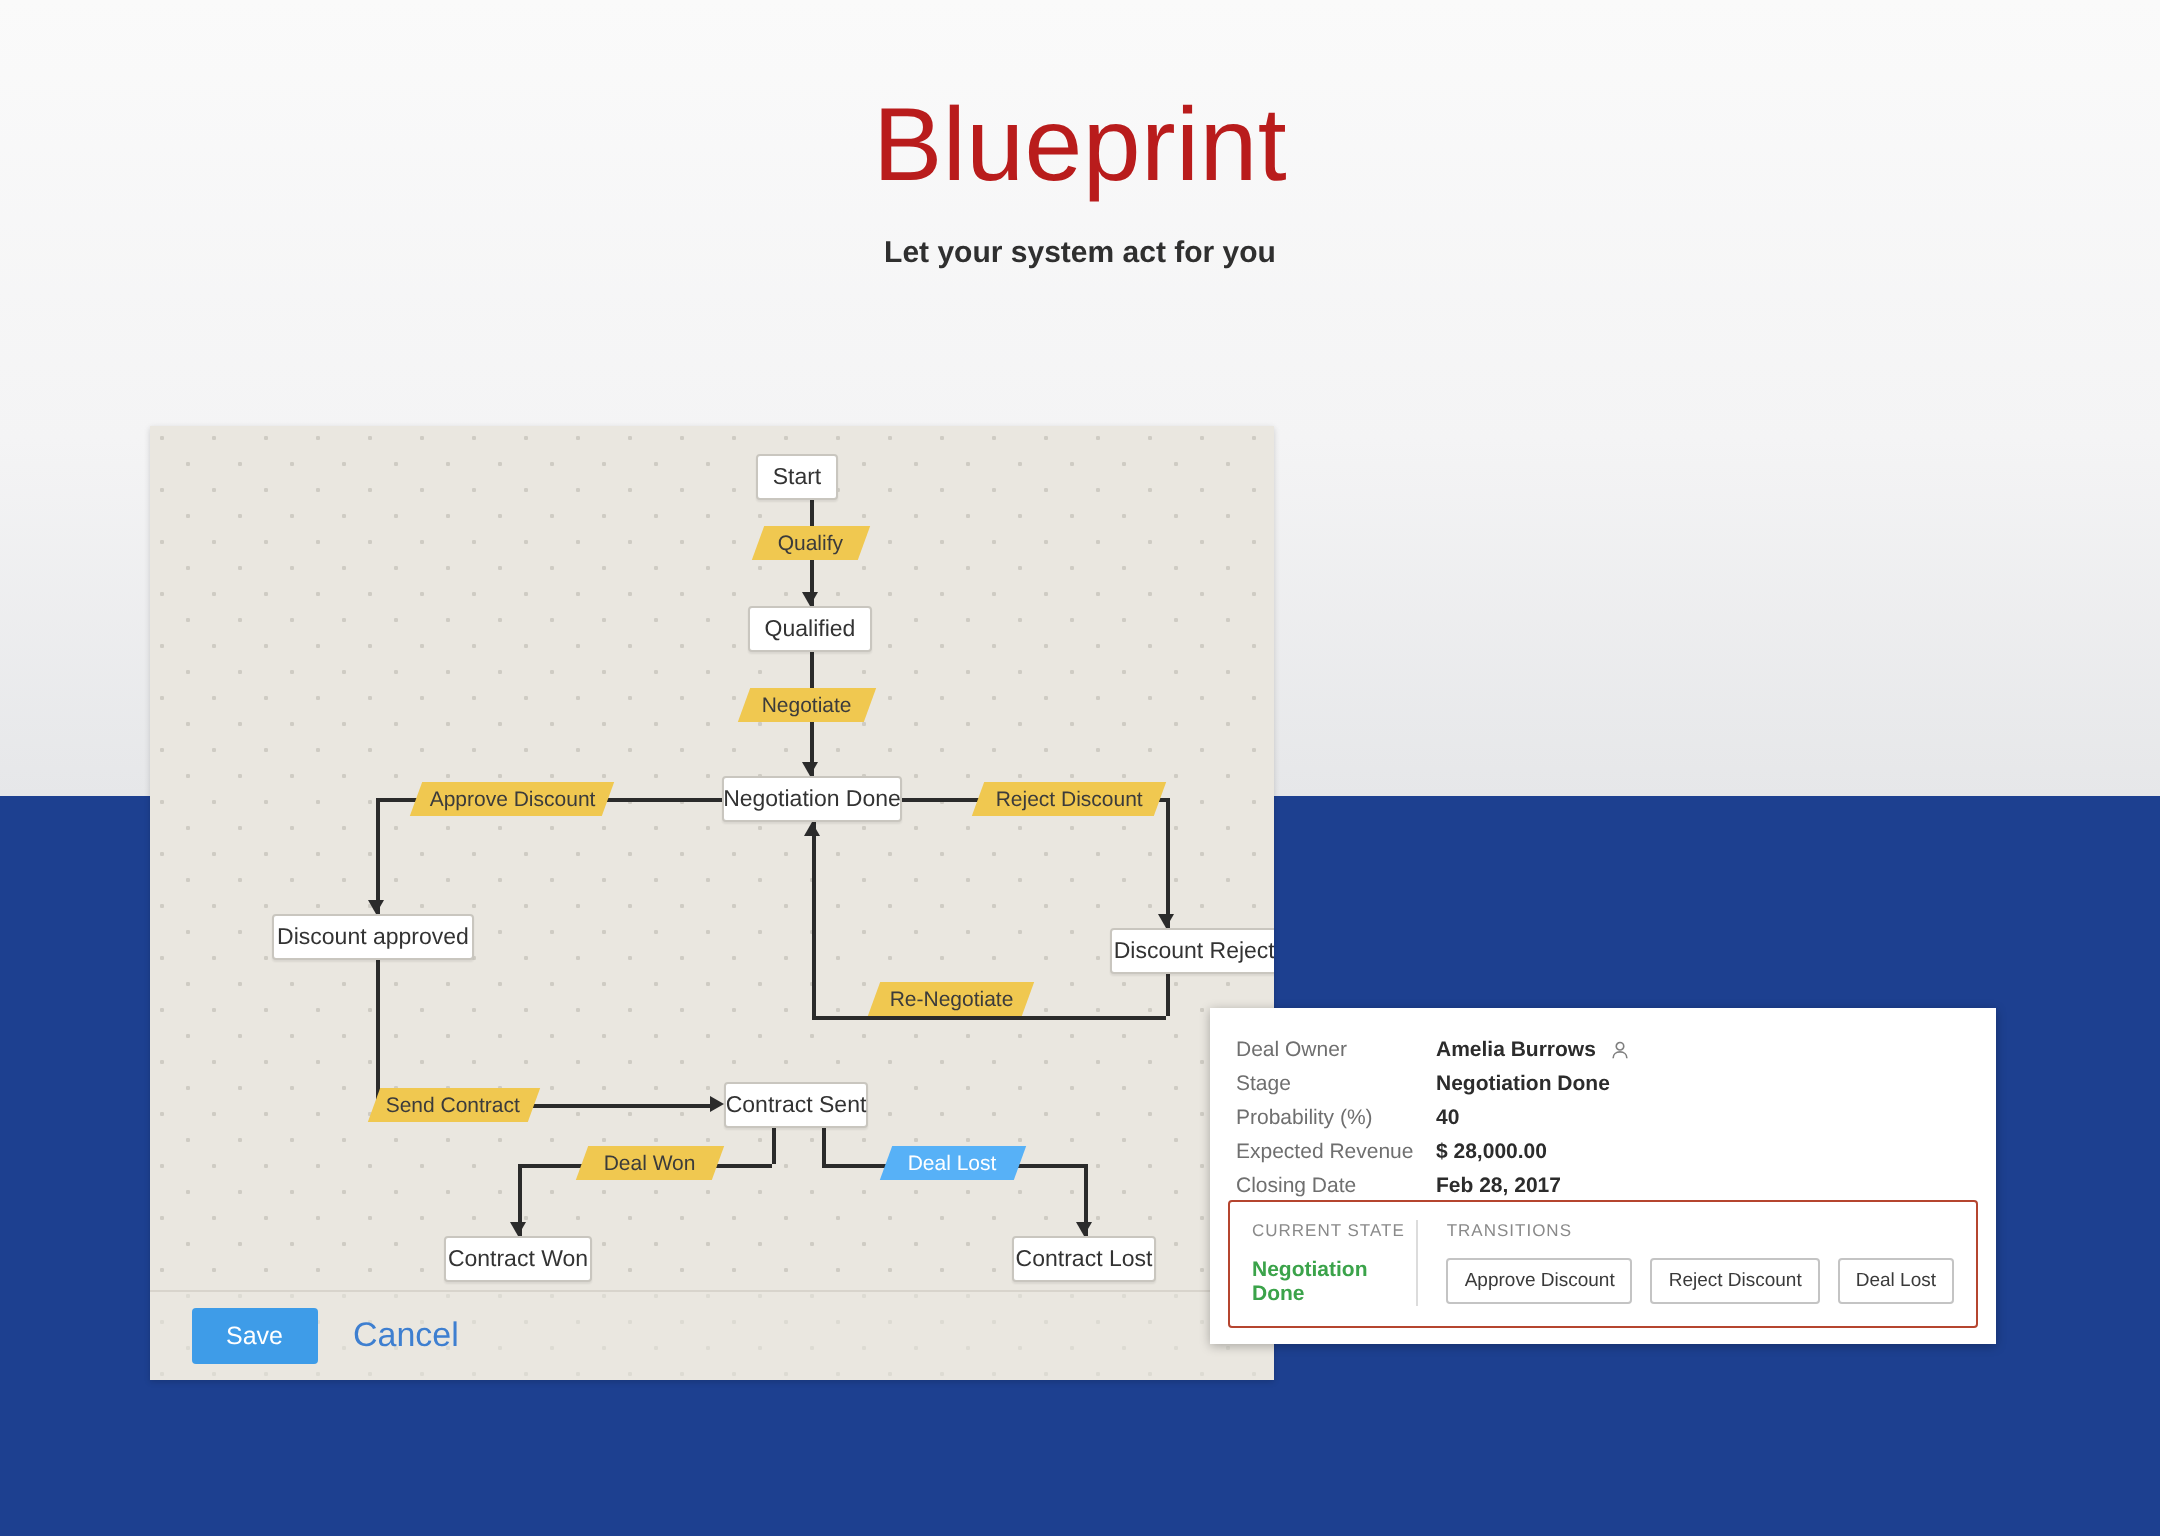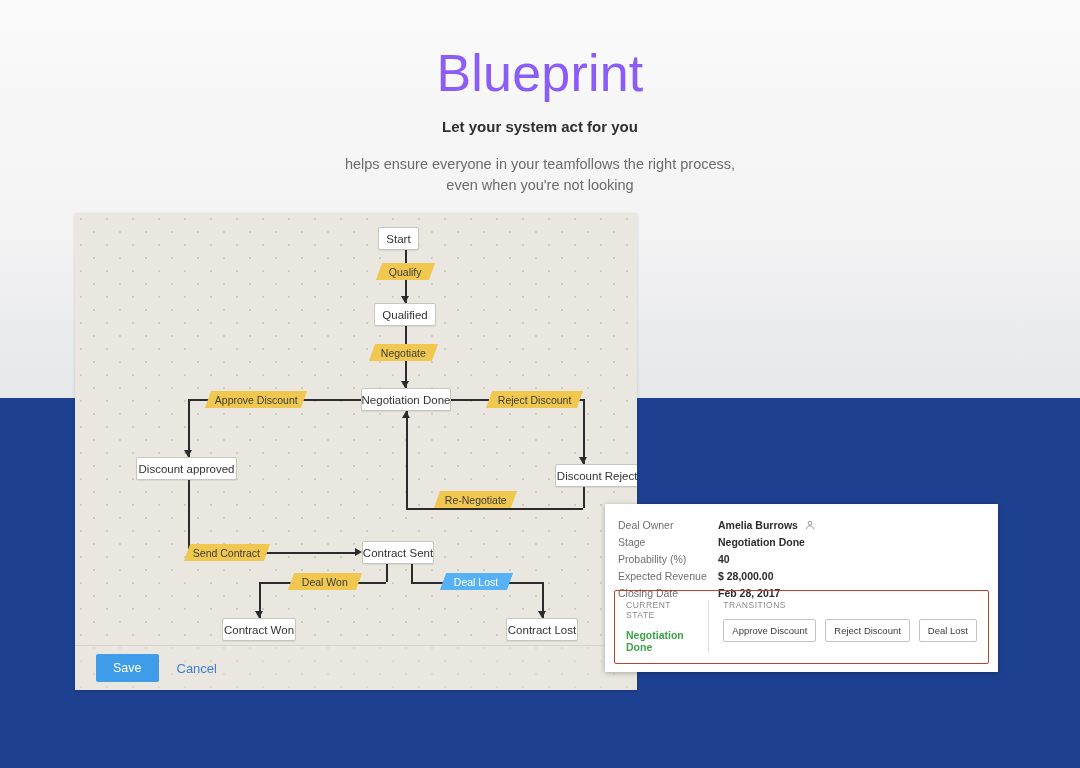--- a/index.html
+++ b/index.html
@@ -20,21 +20,21 @@
   }
   .bg-bottom {
     position: absolute; left: 0; top: 398px; width: 1080px; height: 370px;
     background: #1d4090;
   }
 
   
   .header { position: absolute; left: 0; top: 0; width: 1080px; text-align: center; }
   .title {
     margin-top: 44px;
-    font-size: 52px; font-weight: 400; color: #8b5cf6;
+    font-size: 52px; font-weight: 400; color: #b91c1c;
     letter-spacing: .2px; line-height: 1.15; text-align: center;
   }
   .subtitle {
     margin-top: 14px;
     font-size: 15px; font-weight: bold; color: #2f2f2f;
   }
   .desc {
     margin-top: 19px;
     font-size: 14.5px; color: #6b6b6b; line-height: 21px;
     font-weight: 300;
@@ -103,21 +103,21 @@
     display: flex; align-items: center; padding-left: 21px; gap: 18px;
     background: rgba(234,231,224,.55);
     z-index: 5;
   }
   .btn-save {
     background: #3e9ce8; color: #fff; border: none; border-radius: 2px;
     font-size: 12.5px; padding: 7px 17px; cursor: pointer;
     font-family: inherit;
   }
   .btn-cancel {
-    color: #3e7fd0; font-size: 13px; cursor: pointer; background: none;
+    color: #3e7fd0; font-size: 17px; cursor: pointer; background: none;
     border: none; font-family: inherit;
   }
 
   
   .panel {
     position: absolute; left: 605px; top: 504px;
     width: 393px; height: 168px;
     background: #fff;
     box-shadow: 0 1px 5px rgba(0,0,0,.28);
     z-index: 10;
@@ -127,21 +127,21 @@
   .fkey { width: 100px; font-size: 10.5px; color: #6f6f6f; }
   .fval { font-size: 10.5px; color: #2c2c2c; font-weight: bold; display: flex; align-items: center; gap: 7px; }
   .person-icon { display: inline-block; width: 10px; height: 10px; opacity: .75; }
 
   .transbox {
     position: absolute; left: 9px; right: 9px; bottom: 8px;
     border: 1.6px solid #b5452f; border-radius: 2px;
     padding: 9px 11px 10px 11px;
     display: flex; align-items: flex-start;
   }
-  .tb-col-left { width: 106px; border-right: 1px solid #dcdcdc; padding-right: 10px; }
+  .tb-col-left { width: 106px; border-right: 1px solid #dcdcdc; }
   .tb-col-right { padding-left: 14px; flex: 1; }
   .tb-head { font-size: 8.5px; color: #8a8a8a; letter-spacing: .5px; margin-bottom: 9px; }
   .tb-state { font-size: 10.5px; color: #3ba34a; font-weight: bold; }
   .tb-btns { display: flex; gap: 9px; }
   .tb-btn {
     border: 1px solid #c4c4c4; border-radius: 2px; background: #fff;
     font-size: 9.5px; color: #3a3a3a; padding: 5px 8px; cursor: pointer;
     white-space: nowrap; font-family: inherit;
   }
 </style>
@@ -149,24 +149,20 @@
 <body>
 
 <div id="page">
 
   <div class="bg-top"></div>
   <div class="bg-bottom"></div>
 
   <div class="header">
     <div class="title">Blueprint</div>
     <div class="subtitle">Let your system act for you</div>
-    <div class="desc">
-      <div>helps ensure everyone in your teamfollows the right process,</div>
-      <div>even when you're not looking</div>
-    </div>
   </div>
 
   <div class="canvas">
     <div class="canvas-inner" id="canvas-inner">
 
     <div class="ln lnv" style="left: 330px; top: 37px; height: 53px;"></div>
         <div class="arrow down" style="left: 325.5px; top: 83px;"></div>
         <div class="ln lnv" style="left: 330px; top: 113px; height: 62px;"></div>
         <div class="arrow down" style="left: 325.5px; top: 168px;"></div>
         <div class="ln lnh" style="left: 113px; top: 186px; width: 173px;"></div>

